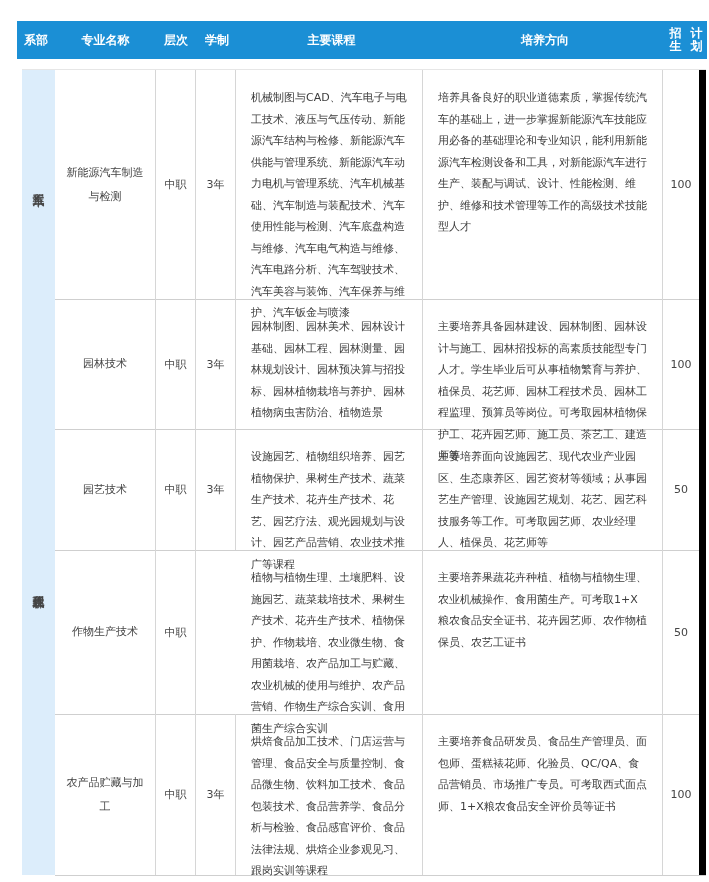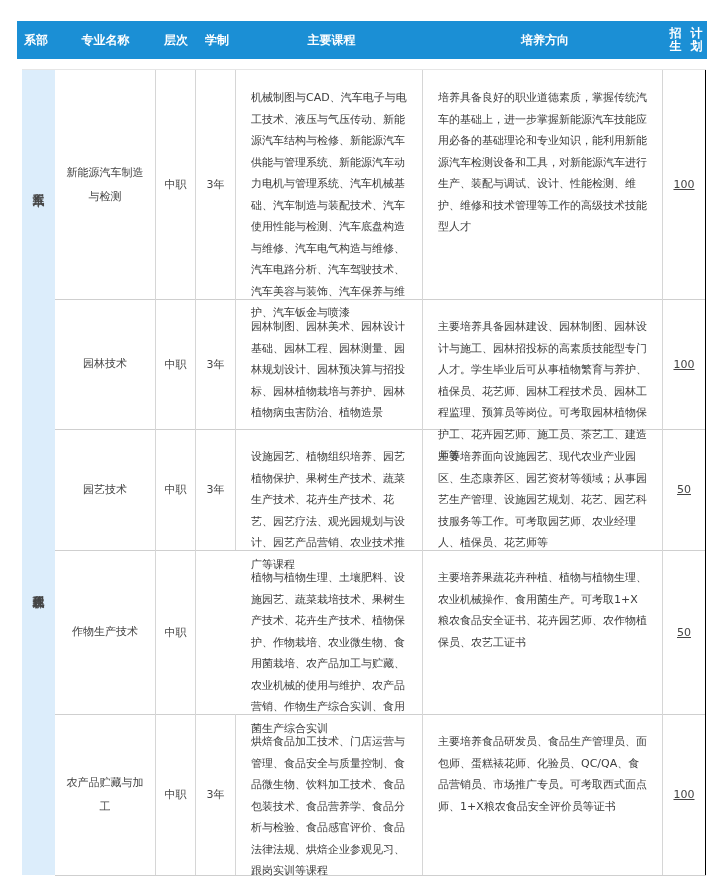--- a/index.html
+++ b/index.html
@@ -13,21 +13,21 @@
   .dept { position: absolute; left: 0; width: 33px; background: #dcedfb;
           display: flex; align-items: center; justify-content: center; }
   .dept span { writing-mode: vertical-rl; text-orientation: upright; font-size: 12px;
                letter-spacing: 0; color: #444; line-height: 14px; }
   .row { position: absolute; left: 33px; width: 651px; border-bottom: 1px solid #cfcfcf; }
   .cell { position: absolute; top: 0; bottom: 0; border-right: 1px solid #d6d6d6;
           display: flex; align-items: center; justify-content: center; text-align: center;
           font-size: 11px; color: #444; box-sizing: border-box; }
   .cell.text { align-items: flex-start; justify-content: flex-start; text-align: left;
                padding: 17px 14px 0 15px; line-height: 21.5px; font-size: 11px; color: #3c3c3c; }
-  .cell.last { border-right: 1px solid #000000; text-decoration: underline; }
+  .cell.last { border-right: 7px solid #000000; }
   .c-major { left: 0; width: 101px; padding: 0 8px; line-height: 24px; }
   .c-level { left: 101px; width: 40px; }
   .c-dur { left: 141px; width: 40px; }
   .c-course { left: 181px; width: 187px; }
   .c-dir { left: 368px; width: 240px; }
   .c-plan { left: 608px; width: 43px; }
   .topline { position: absolute; left: 22px; top: 69px; width: 684px; height: 1px; background: #e6e6e6; }
 </style>
 </head>
 <body>

